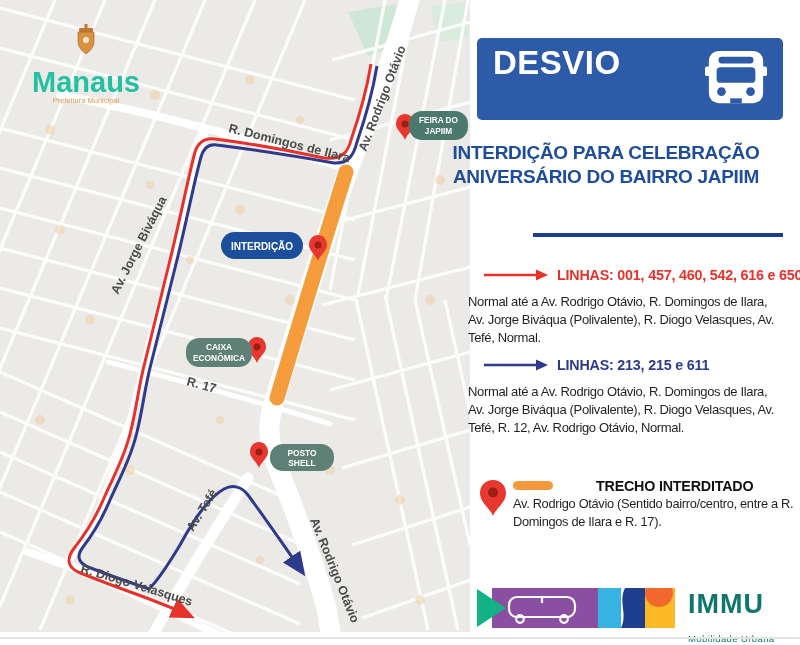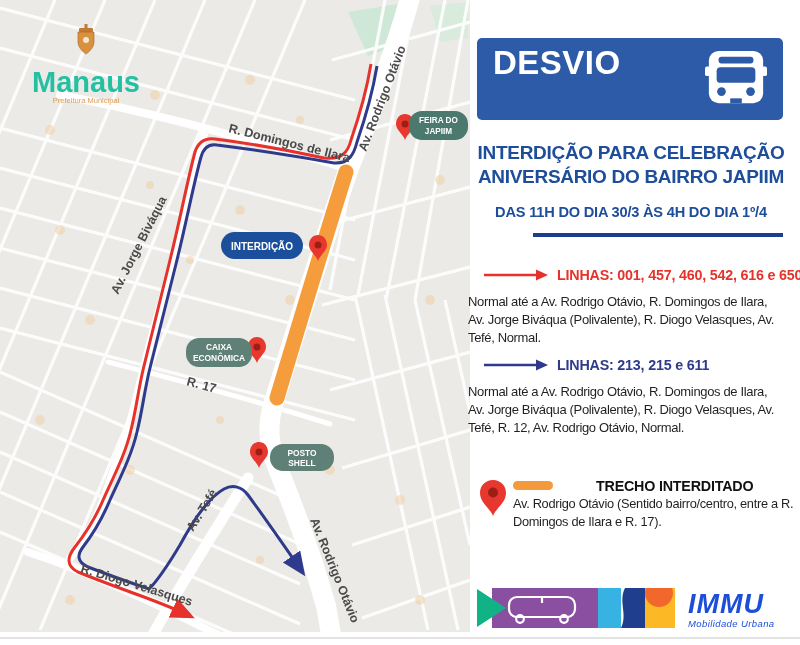--- a/index.html
+++ b/index.html
@@ -4,42 +4,42 @@
 <style>
   html,body{margin:0;padding:0;background:#ffffff;}
   .stage{position:relative;width:800px;height:645px;background:#ffffff;overflow:hidden;
          font-family:"Liberation Sans",sans-serif;}
   .abs{position:absolute;}
   
   .hdr{left:477px;top:38px;width:306px;height:82px;background:#2d5ba7;border-radius:5px;}
   .hdr-title{position:absolute;left:16px;top:8px;color:#fff;font-size:33px;font-weight:800;letter-spacing:.5px;line-height:1;}
   .hdr-sub{position:absolute;left:17px;top:44px;color:#fff;font-size:20px;font-weight:700;letter-spacing:.3px;line-height:1;}
   .hdr-bus{position:absolute;right:16px;top:10px;}
-  .headline{left:470px;top:141px;width:322px;text-align:center;color:#1e4d99;
+  .headline{left:445px;top:141px;width:322px;text-align:center;color:#1e4d99;
             font-size:19px;font-weight:800;letter-spacing:-.3px;line-height:23.5px;}
   .schedule{left:470px;top:204px;width:322px;text-align:center;color:#1e4d99;
             font-size:14.6px;font-weight:800;letter-spacing:-.2px;}
   .divider{left:533px;top:233px;width:250px;height:4px;background:#1d3e8e;}
   .route-head{display:flex;align-items:center;gap:8px;}
   .rh-red{left:483px;top:267px;}
   .rh-blue{left:483px;top:357px;}
   .route-label{font-size:14.3px;font-weight:800;letter-spacing:-.2px;white-space:nowrap;}
   .lab-red{color:#e6322a;}
   .lab-blue{color:#2e3a8c;}
   .route-desc{left:468px;width:312px;margin:0;color:#231f20;font-size:13px;letter-spacing:-.35px;line-height:18px;}
   .rd-red{top:293px;}
   .rd-blue{top:383px;}
   .blocked-pin{left:479px;top:479px;}
   .blocked-bar{left:513px;top:481px;width:40px;height:8.5px;border-radius:4.5px;background:#f5993d;}
   .blocked-title{left:561px;top:478px;color:#111;font-size:14.3px;font-weight:800;letter-spacing:-.2px;margin-left:35px;}
   .blocked-desc{left:513px;top:495px;width:292px;margin:0;color:#231f20;font-size:12.8px;letter-spacing:-.3px;line-height:18px;}
   .footer-mark{left:477px;top:588px;}
-  .immu-block{left:688px;top:591px;color:#1d4ed8;font-style:italic;}
+  .immu-block{left:688px;top:591px;color:#0f766e;}
   .immu-word{font-size:27px;font-weight:800;letter-spacing:1px;line-height:26px;}
-  .immu-tag{font-size:9.5px;letter-spacing:.4px;margin-top:1px;}
+  .immu-tag{font-size:9.5px;letter-spacing:.4px;margin-top:16px;}
   .bottom-line{left:0;top:637px;width:800px;height:1.5px;background:#e2e2e0;}
 </style>
 </head>
 <body>
 
 <div class="stage">
 
   <svg class="abs" style="left:0;top:0" width="470" height="632" viewBox="0 0 470 632">
     <defs>
       <marker id="mr" markerWidth="9" markerHeight="9" refX="5.5" refY="3.5" orient="auto">
@@ -178,21 +178,20 @@
       <circle cx="47" cy="44" r="4.5" fill="#2d5ba7"></circle>
       <rect x="26" y="51" width="12" height="5" fill="#2d5ba7"></rect>
     </svg>
   </div>
 
   <div class="abs headline">
     <div>INTERDIÇÃO PARA CELEBRAÇÃO</div>
     <div>ANIVERSÁRIO DO BAIRRO JAPIIM</div>
   </div>
 
-  <div class="abs schedule">DAS 11H DO DIA 30/3 ÀS 4H DO DIA 1º/4</div>
   <div class="abs divider"></div>
 
   <div class="abs route-head rh-red">
     <svg width="66" height="14" viewBox="0 0 66 14">
       <line x1="1" y1="7" x2="53" y2="7" stroke="#e6322a" stroke-width="2.4"></line>
       <polygon points="53,1.5 65,7 53,12.5" fill="#e6322a"></polygon>
     </svg>
     <span class="route-label lab-red">LINHAS: 001, 457, 460, 542, 616 e 650</span>
   </div>
   <p class="abs route-desc rd-red">Normal até a Av. Rodrigo Otávio, R. Domingos de Ilara, Av. Jorge Biváqua (Polivalente), R. Diogo Velasques, Av. Tefé, Normal.</p>

